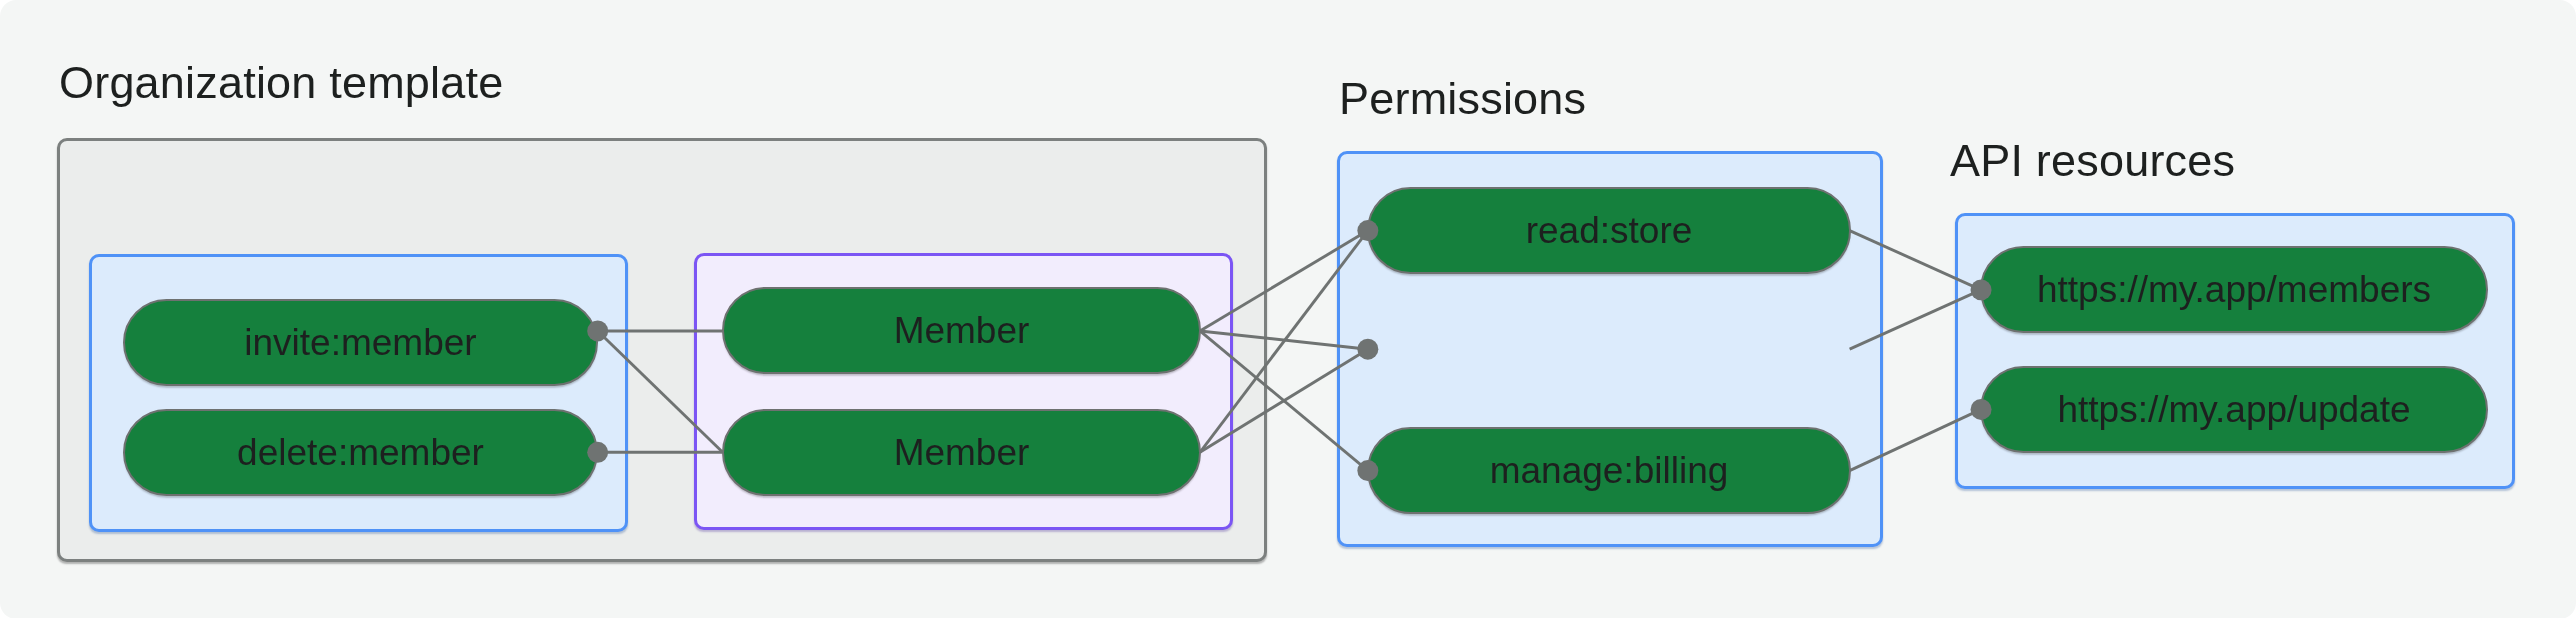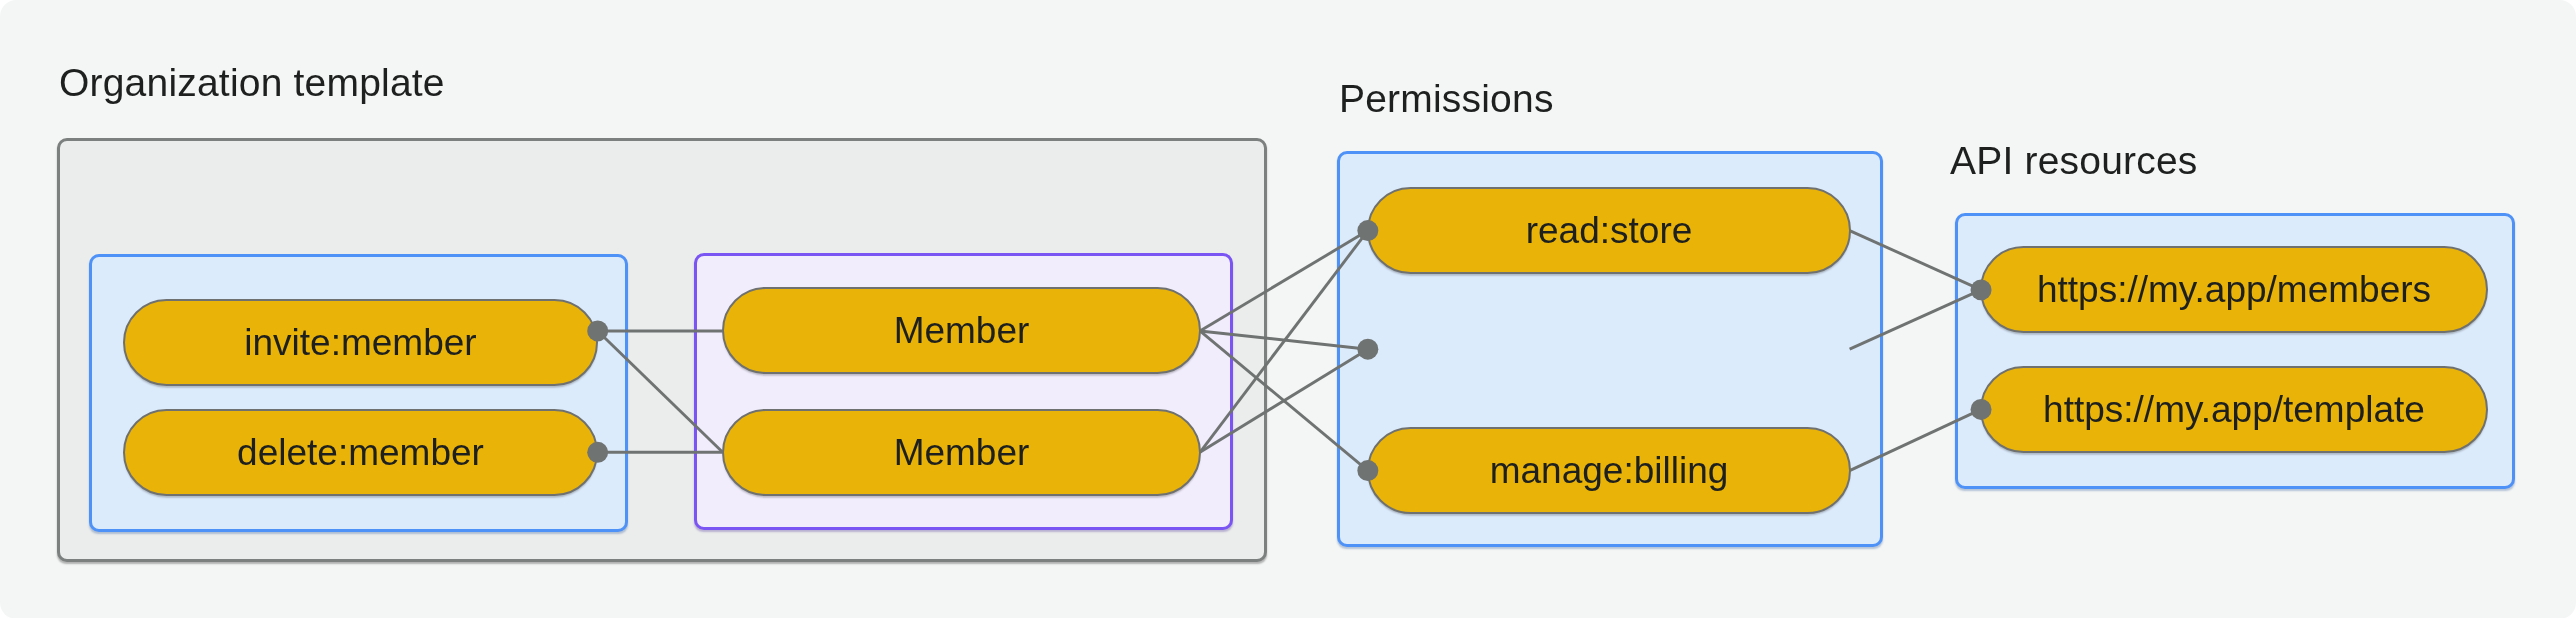--- a/index.html
+++ b/index.html
@@ -11,21 +11,21 @@
   .card {
     position: relative;
     width: 2576px;
     height: 619px;
     background: #f4f6f5;
     border-radius: 16.4px;
     overflow: hidden;
   }
   .heading {
     position: absolute;
-    font-size: 39px;
+    font-size: 45px;
     line-height: 46px;
     color: #1d201f;
     letter-spacing: 0.2px;
     white-space: nowrap;
   }
   .groupbox {
     position: absolute;
     box-sizing: border-box;
     border-radius: 10px;
   }
@@ -41,21 +41,21 @@
   }
   .purple-box {
     background: #f2edfd;
     border: 3.7px solid #7b55f4;
     box-shadow: 0 2.7px 1.8px -0.9px rgba(70,40,150,0.30);
   }
   .pill {
     position: absolute;
     box-sizing: border-box;
     height: 87px;
-    background: #eab308;
+    background: #15803d;
     border: 2.7px solid #6e7170;
     border-radius: 44px;
     display: flex;
     align-items: center;
     justify-content: center;
     font-size: 37px;
     color: #1d201f;
     box-shadow: 0 2.7px 1.8px -0.9px rgba(0,0,0,0.22);
     white-space: nowrap;
   }
@@ -110,21 +110,21 @@
 
   <div class="pill" style="left:722px; top:409px; width:479px;">Member</div>
 
   <div class="pill" style="left:1367px; top:187px; width:484px;">read:store</div>
 
 
   <div class="pill" style="left:1367px; top:427px; width:484px;">manage:billing</div>
 
   <div class="pill" style="left:1980px; top:246px; width:508px;">https://my.app/members</div>
 
-  <div class="pill" style="left:1980px; top:366px; width:508px;">https://my.app/template</div>
+  <div class="pill" style="left:1980px; top:366px; width:508px;">https://my.app/update</div>
 
   <svg class="edges-layer" viewBox="0 0 2823 678">
 
     <line class="edge" x1="655" y1="362.5" x2="792" y2="362.5"></line>
     <line class="edge" x1="655" y1="362.5" x2="792" y2="495.5"></line>
     <line class="edge" x1="655" y1="495.5" x2="792" y2="495.5"></line>
 
     <line class="edge" x1="1315" y1="362.5" x2="1499" y2="252.5"></line>
     <line class="edge" x1="1315" y1="362.5" x2="1499" y2="382.5"></line>
     <line class="edge" x1="1315" y1="362.5" x2="1499" y2="515.5"></line>

